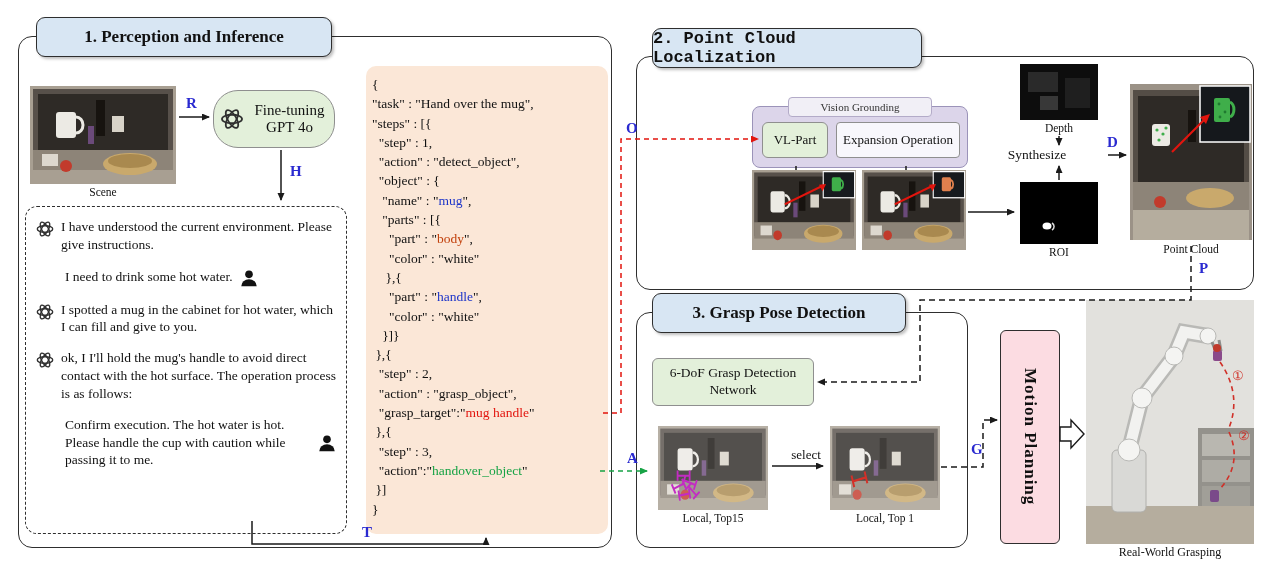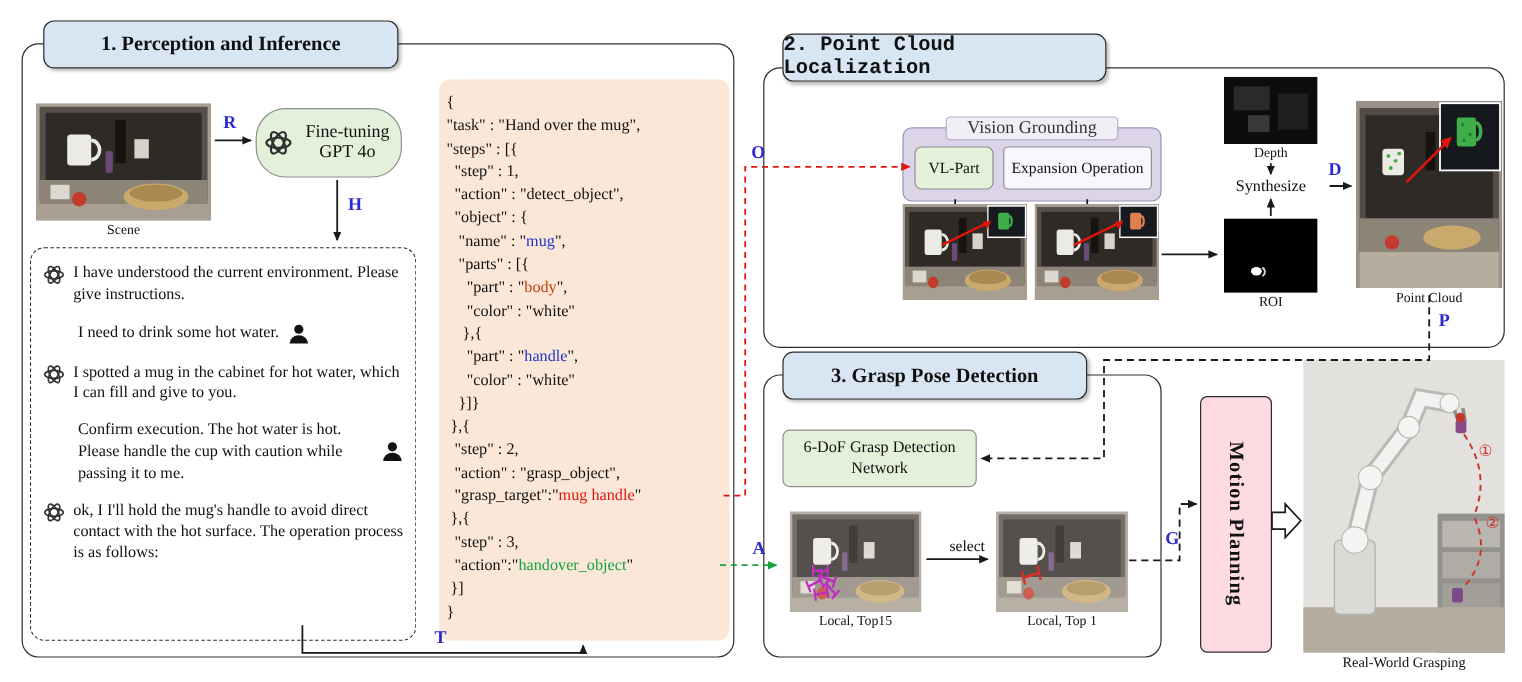--- a/index.html
+++ b/index.html
@@ -20,32 +20,32 @@
   .flow{position:absolute;font-weight:bold;font-size:15px;color:#2a2ad0;}
   .gbox{position:absolute;background:#e3f0da;border:1px solid #8f8f8f;border-radius:6px;
         display:flex;align-items:center;justify-content:center;text-align:center;}
   #gptbox{left:213px;top:90px;width:122px;height:58px;font-size:15px;gap:5px;padding:0 5px;box-sizing:border-box;border-radius:25px;}
   #gptbox .gpt-logo{width:26px;height:26px;flex:none;}
   #vlpart{left:762px;top:122px;width:64px;height:34px;font-size:13px;}
   #dofbox{left:652px;top:358px;width:162px;height:48px;font-size:13.5px;line-height:1.25;padding:0 6px;box-sizing:border-box;}
   #vgwrap{position:absolute;left:752px;top:106px;width:214px;height:60px;background:#dcd5ea;
           border:1px solid #9b93b9;border-radius:8px;}
   #vgtab{position:absolute;left:788px;top:97px;width:142px;height:18px;background:#f1eff6;border:1px solid #b3abc8;
-         border-radius:4px;font-size:15px;display:flex;align-items:center;justify-content:center;color:#333;}
+         border-radius:4px;font-size:11px;display:flex;align-items:center;justify-content:center;color:#333;}
   #expbox{position:absolute;left:836px;top:122px;width:122px;height:34px;background:#f8f7fc;border:1px solid #8f8f8f;
           border-radius:4px;font-size:13px;display:flex;align-items:center;justify-content:center;}
   #dialogue{position:absolute;left:25px;top:206px;width:322px;height:328px;border:1.8px dashed #2e2e2e;
             border-radius:12px;padding:11px 9px;box-sizing:border-box;font-size:13.5px;line-height:1.32;}
   .dlg-row{display:flex;gap:6px;margin-bottom:13px;align-items:flex-start;}
   .dlg-row.user{padding-left:30px;align-items:center;}
   .dlg-icon{width:20px;height:20px;flex:none;margin-top:1px;}
   #jsonblock{position:absolute;left:366px;top:66px;width:242px;height:468px;background:#fbe7d7;
              border-radius:10px;padding:9px 6px;box-sizing:border-box;font-size:13.5px;line-height:19.3px;}
   .code-line{white-space:pre;}
-  #synth{position:absolute;left:1012px;top:147px;width:94px;font-size:13.5px;text-align:center;}
+  #synth{position:absolute;left:990px;top:147px;width:94px;font-size:13.5px;text-align:center;}
   #mp{position:absolute;left:1000px;top:330px;width:58px;height:212px;background:#fcdce2;border:1.7px solid #2e2e2e;
       border-radius:6px;display:flex;align-items:center;justify-content:center;}
   #mp .mp-text{writing-mode:vertical-rl;font-weight:bold;font-size:17px;letter-spacing:1px;}
   #sel{position:absolute;left:776px;top:447px;width:60px;text-align:center;font-size:13px;}
   #overlay{position:absolute;left:0;top:0;pointer-events:none;}
   #defs-svg{position:absolute;width:0;height:0;}
 </style>
 </head>
 <body>
 
@@ -116,36 +116,36 @@
       <div class="dlg-row gpt">
         <svg class="dlg-icon" viewBox="0 0 22 22">
           <g fill="none" stroke="#2f2f2f" stroke-width="1.5">
             <ellipse cx="11" cy="11" rx="8.5" ry="3.6"></ellipse>
             <ellipse cx="11" cy="11" rx="8.5" ry="3.6" transform="rotate(60 11 11)"></ellipse>
             <ellipse cx="11" cy="11" rx="8.5" ry="3.6" transform="rotate(120 11 11)"></ellipse>
           </g>
         </svg>
         <span>I spotted a mug in the cabinet for hot water, which I can fill and give to you.</span>
       </div>
-      <div class="dlg-row user">
-        <span>Confirm execution. The hot water is hot. Please handle the cup with caution while passing it to me.</span>
-        <svg class="dlg-icon" viewBox="0 0 22 22">
-          <circle cx="11" cy="7" r="4.2" fill="#121212"></circle>
-          <path d="M2.5,20 a8.5,7.5 0 0 1 17,0 z" fill="#121212"></path>
-        </svg>
-      </div>
       <div class="dlg-row gpt">
         <svg class="dlg-icon" viewBox="0 0 22 22">
           <g fill="none" stroke="#2f2f2f" stroke-width="1.5">
             <ellipse cx="11" cy="11" rx="8.5" ry="3.6"></ellipse>
             <ellipse cx="11" cy="11" rx="8.5" ry="3.6" transform="rotate(60 11 11)"></ellipse>
             <ellipse cx="11" cy="11" rx="8.5" ry="3.6" transform="rotate(120 11 11)"></ellipse>
           </g>
         </svg>
         <span>ok, I I'll hold the mug's handle to avoid direct contact with the hot surface. The operation process is as follows:</span>
+      </div>
+      <div class="dlg-row user">
+        <span>Confirm execution. The hot water is hot. Please handle the cup with caution while passing it to me.</span>
+        <svg class="dlg-icon" viewBox="0 0 22 22">
+          <circle cx="11" cy="7" r="4.2" fill="#121212"></circle>
+          <path d="M2.5,20 a8.5,7.5 0 0 1 17,0 z" fill="#121212"></path>
+        </svg>
       </div>
     </div>
 
   <div id="jsonblock">
     <div id="code-lines">
         <div class="code-line"><span>{</span></div>
         <div class="code-line"><span>"task" : "Hand over the mug",</span></div>
         <div class="code-line"><span>"steps" : [{</span></div>
         <div class="code-line"><span>  "step" : 1,</span></div>
         <div class="code-line"><span>  "action" : "detect_object",</span></div>

